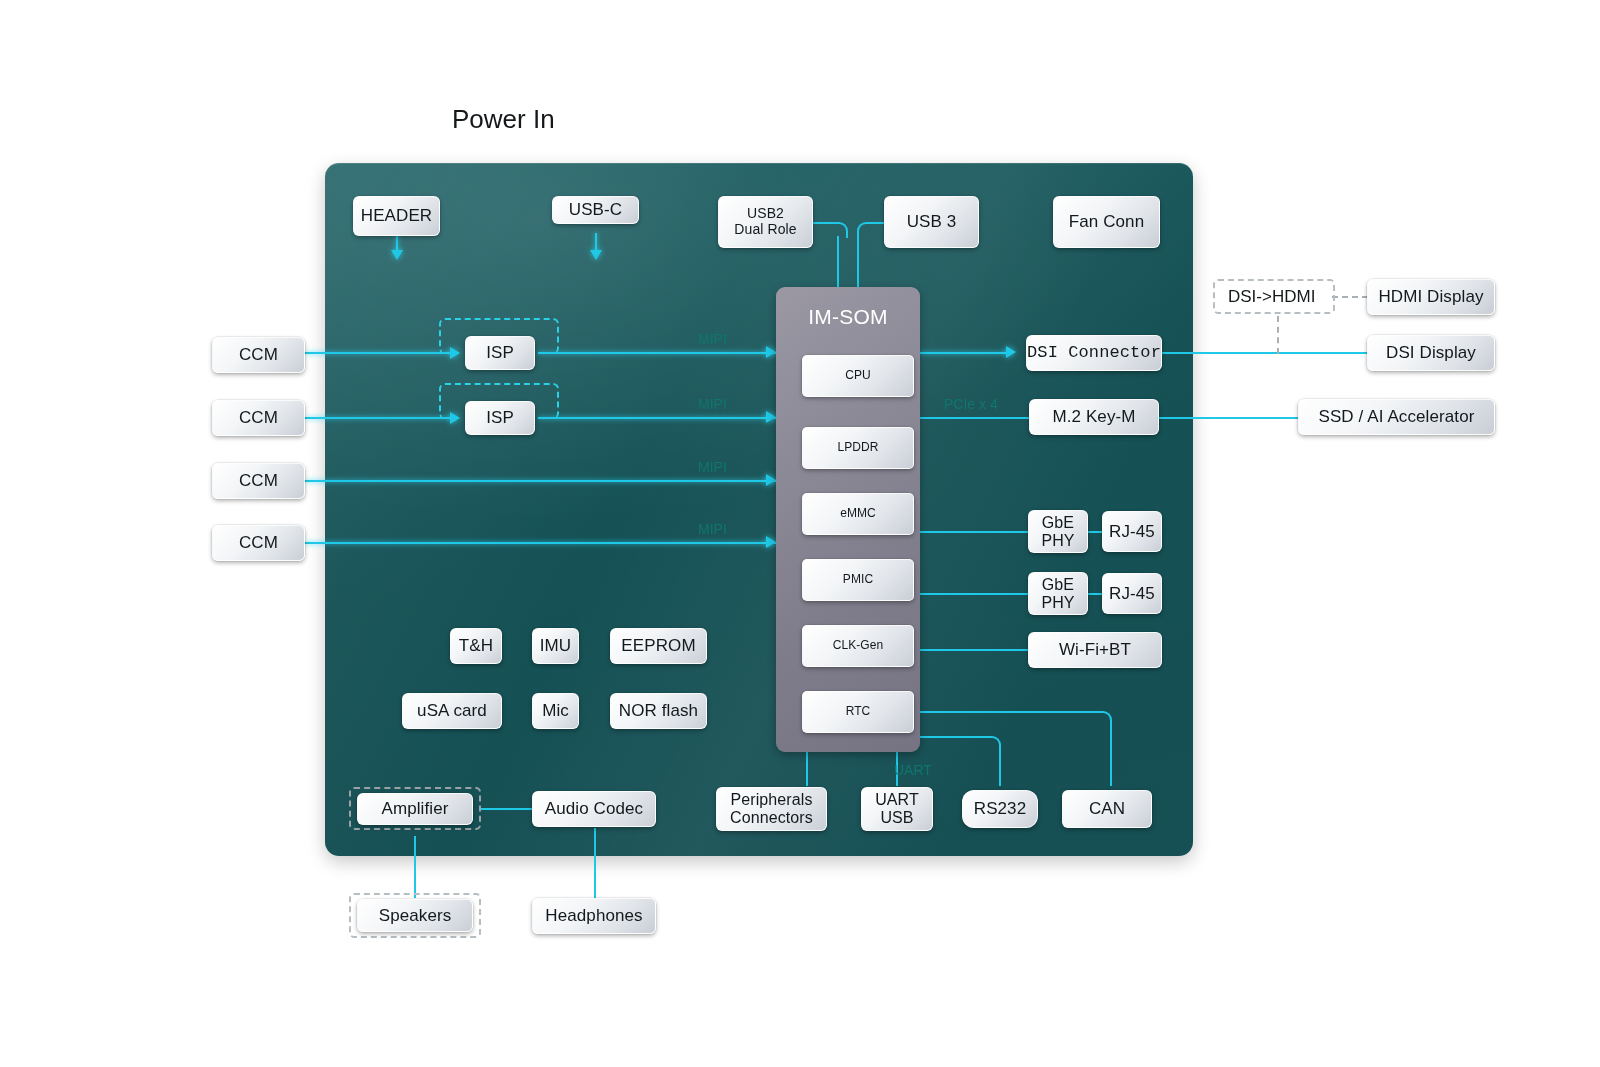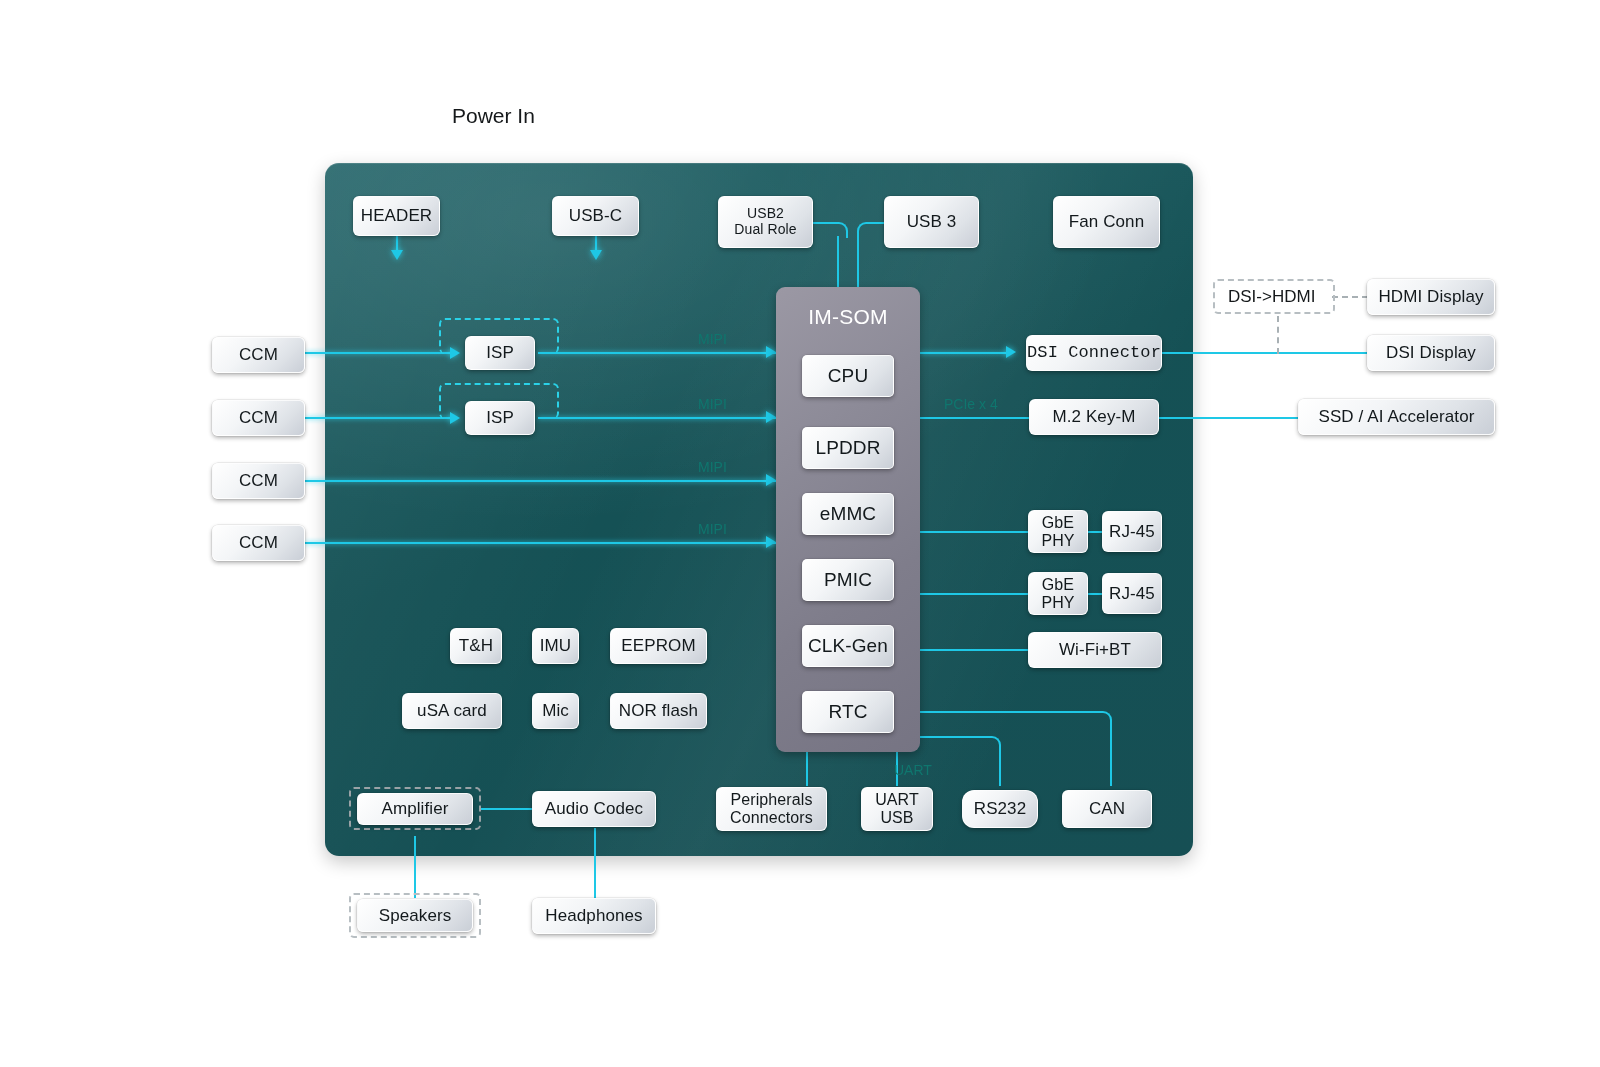--- a/index.html
+++ b/index.html
@@ -46,21 +46,21 @@
     border-radius:9px;
     background:linear-gradient(145deg,#9b98a4 0%,#8d8b98 30%,#7f7d8b 65%,#767483 100%);
     box-shadow:0 3px 9px rgba(0,0,0,0.30);
     z-index:5;
   }
   .som-title{
     position:absolute;left:0;top:18px;width:100%;text-align:center;
     color:#ffffff;font-size:21px;letter-spacing:0.2px;
   }
   .som .box{
-    left:26px;width:92px;height:42px;font-size:19px;
+    left:26px;width:112px;height:42px;font-size:12px;
     border-radius:5px;
   }
 
   
   .dashed-opt{
     position:absolute;box-sizing:border-box;
     border:2px dashed #2ad2e8;border-radius:6px;z-index:4;
   }
   .dashed-grey{
     position:absolute;box-sizing:border-box;
@@ -87,21 +87,21 @@
     filter:drop-shadow(0 0 3px rgba(45,220,245,0.8));
   }
 
   
   .dlink-h{position:absolute;height:0;border-top:2px dashed #a8b0b4;z-index:3;}
   .dlink-v{position:absolute;width:0;border-left:2px dashed #a8b0b4;z-index:3;}
 
   
   .lbl{position:absolute;color:#0f766e;font-size:14px;z-index:7;white-space:nowrap;}
   .lbl.dark{color:#15181a;}
-  .title{position:absolute;color:#15181a;font-size:21px;z-index:7;white-space:nowrap;}
+  .title{position:absolute;color:#15181a;font-size:26px;z-index:7;white-space:nowrap;}
 
   
   .elbow{
     position:absolute;box-sizing:border-box;z-index:3;
     border:2px solid #1ec8e6;border-radius:9px;
   }
   .elbow.tl{border-right:none;border-bottom:none;}
   .elbow.tr{border-left:none;border-bottom:none;}
 </style>
 </head>
@@ -170,21 +170,21 @@
   <div class="wire h" style="left:481px;top:808px;width:52px;"></div>
   <div class="wire v" style="left:414px;top:836px;height:62px;"></div>
   <div class="wire v" style="left:594px;top:828px;height:70px;"></div>
 
   <div class="dlink-h" style="left:1332px;top:296px;width:36px;"></div>
   <div class="dlink-v" style="left:1277px;top:316px;height:38px;"></div>
 
   <div class="box" style="left:353px;top:196px;width:87px;height:40px;">
     <span>HEADER</span>
   </div>
-  <div class="box" style="left:552px;top:196px;width:87px;height:40px;align-items:center;">
+  <div class="box" style="left:552px;top:196px;width:87px;height:28px;align-items:center;">
     <span>USB-C</span>
   </div>
 
   <div class="box two" style="left:718px;top:196px;width:95px;height:52px;flex-direction:column;">
     <span>USB2</span>
     <span>Dual Role</span>
   </div>
   <div class="box" style="left:884px;top:196px;width:95px;height:52px;">
     <span>USB 3</span>
   </div>

